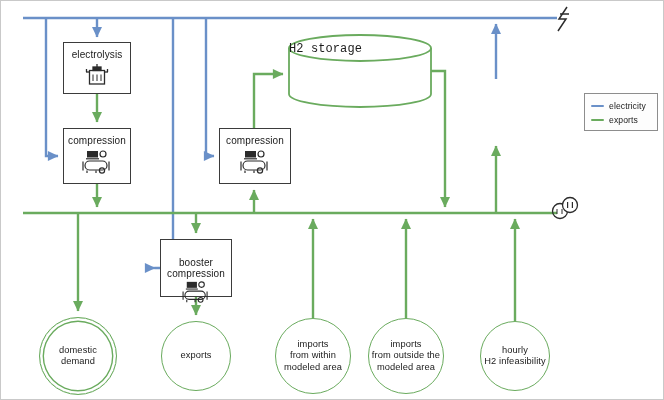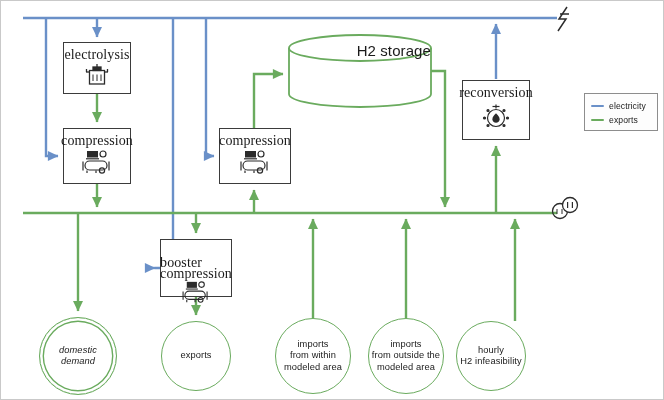--- a/index.html
+++ b/index.html
@@ -18,41 +18,40 @@
     box-sizing:border-box;
     border:1.6px solid #3b3b3b;
     background:#ffffff;
     display:flex;
     flex-direction:column;
     align-items:center;
     justify-content:flex-start;
     padding-top:6px;
   }
   .node .lbl{
-    font-size:14px;color:#1a1a1a;line-height:11px;text-align:left;
+    font-size:10px;color:#1a1a1a;line-height:11px;text-align:center;
     letter-spacing:.1px;
-    font-family:Liberation Serif, serif;
   }
   .node .ico{margin-top:3px;display:block;}
   .circ{
     position:absolute;
     box-sizing:border-box;
     border:1.3px solid #6aab5e;
     border-radius:50%;
     background:#ffffff;
     display:flex;align-items:center;justify-content:center;
   }
   .circ .ctext{
     font-size:9.3px;color:#1a1a1a;line-height:11.4px;text-align:center;
     letter-spacing:.1px;padding:0 2px;
   }
   .circ.dbl{box-shadow:inset 0 0 0 2.6px #ffffff, inset 0 0 0 4px #6aab5e;}
   .storage-label{
-    position:absolute;font-size:15px;color:#1a1a1a;
-    text-align:right;letter-spacing:.1px;
+    position:absolute;font-size:12px;color:#1a1a1a;
+    text-align:left;letter-spacing:.1px;font-family:Liberation Mono, monospace;
   }
   #legend{
     position:absolute;left:583px;top:92px;width:74px;height:38px;
     border:1px solid #8d8d8d;background:#fdfdfd;box-sizing:border-box;
     padding:5px 0 15px 6px;
   }
   .leg-row{display:flex;align-items:center;height:14px;}
   .leg-swatch{width:13px;height:2.6px;border-radius:1px;margin-right:5px;}
   .leg-text{font-size:8.6px;color:#1a1a1a;letter-spacing:.1px;}
   .endicon{position:absolute;}
@@ -184,62 +183,45 @@
         <rect x="7" y="12" width="22" height="9" rx="4.5"></rect>
         <path d="M5,12.5 L5,21.5"></path>
           <path d="M31,12.5 L31,21.5"></path>
         <circle cx="24" cy="21.5" r="2.6"></circle>
         <line x1="9" y1="21.5" x2="9" y2="24"></line>
         <line x1="18" y1="21.5" x2="18" y2="24"></line>
       </svg>
     </span>
   </div>
 
-  <div class="node" id="n-reconv" style="left:461px;top:79px;width:68px;height:60px;">
-    <span class="lbl">reconversion</span>
-    <span class="ico">
-      <svg width="34" height="30" viewBox="0 0 34 30" fill="none" stroke="#2b2b2b" stroke-width="1.2">
-        <circle cx="17" cy="17" r="8.5"></circle>
-        <path d="M17,12.2 C19.6,14.6 20.6,16.3 20.6,18.2 C20.6,20.2 19,21.7 17,21.7 C15,21.7 13.4,20.2 13.4,18.2 C13.4,16.3 14.4,14.6 17,12.2 Z" fill="#2b2b2b" stroke="none"></path>
-        <line x1="17" y1="3.5" x2="17" y2="7.5"></line>
-        <line x1="13.5" y1="5.5" x2="20.5" y2="5.5"></line>
-        <circle cx="9" cy="9.5" r="1" fill="#2b2b2b"></circle>
-        <circle cx="25" cy="9.5" r="1" fill="#2b2b2b"></circle>
-        <circle cx="5.5" cy="17" r="1" fill="#2b2b2b"></circle>
-        <circle cx="28.5" cy="17" r="1" fill="#2b2b2b"></circle>
-        <circle cx="9" cy="24.5" r="1" fill="#2b2b2b"></circle>
-        <circle cx="25" cy="24.5" r="1" fill="#2b2b2b"></circle>
-      </svg>
-    </span>
-  </div>
 
   <div class="storage-label" style="left:288px;top:41px;width:142px;">H2 storage</div>
 
-  <div class="circ dbl" style="left:38px;top:316px;width:78px;height:78px;font-style:italic;">
+  <div class="circ dbl" style="left:38px;top:316px;width:78px;height:78px;">
     <span class="ctext" style="white-space:pre-line">domestic
 demand</span>
   </div>
 
   <div class="circ" style="left:160px;top:320px;width:70px;height:70px;align-items:center;">
     <span class="ctext" style="white-space:pre-line">exports</span>
   </div>
 
   <div class="circ" style="left:274px;top:317px;width:76px;height:76px;">
     <span class="ctext" style="white-space:pre-line">imports
 from within
 modeled area</span>
   </div>
 
   <div class="circ" style="left:367px;top:317px;width:76px;height:76px;">
     <span class="ctext" style="white-space:pre-line">imports
 from outside the
 modeled area</span>
   </div>
 
-  <div class="circ" style="left:455px;top:320px;width:70px;height:70px;">
+  <div class="circ" style="left:479px;top:320px;width:70px;height:70px;">
     <span class="ctext" style="white-space:pre-line">hourly
 H2 infeasibility</span>
   </div>
 
   <div id="legend">
     <div class="leg-row">
       <span class="leg-swatch" style="background:#6a90c8"></span>
       <span class="leg-text">electricity</span>
     </div>
     <div class="leg-row">

